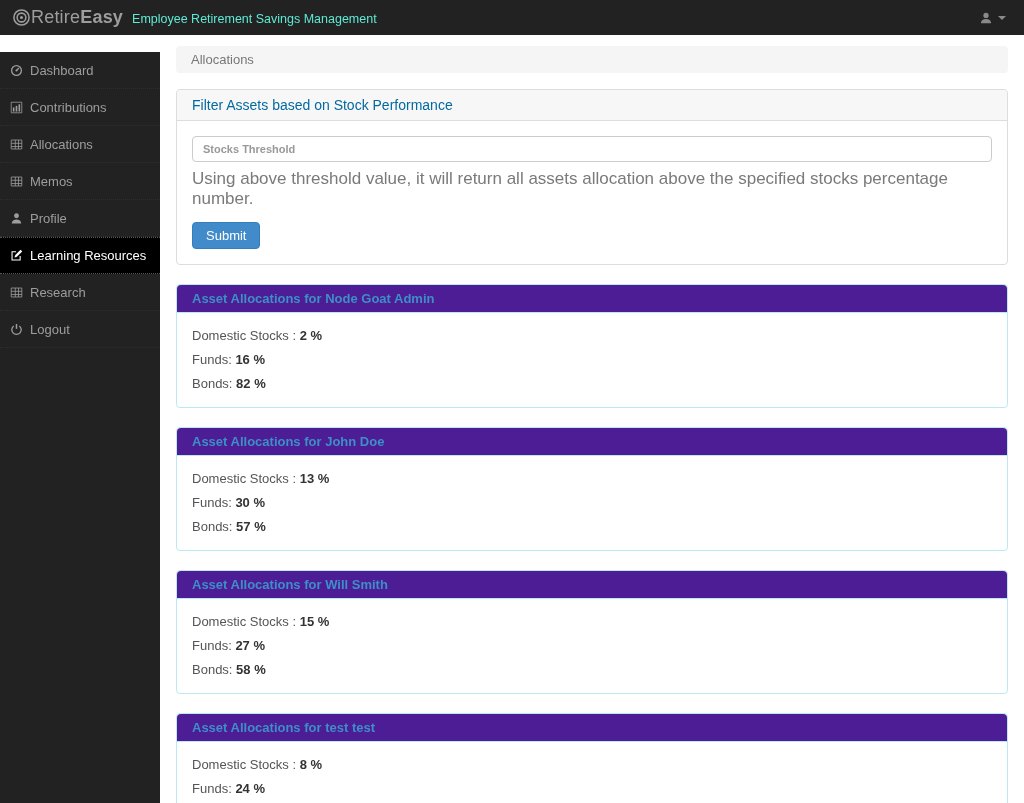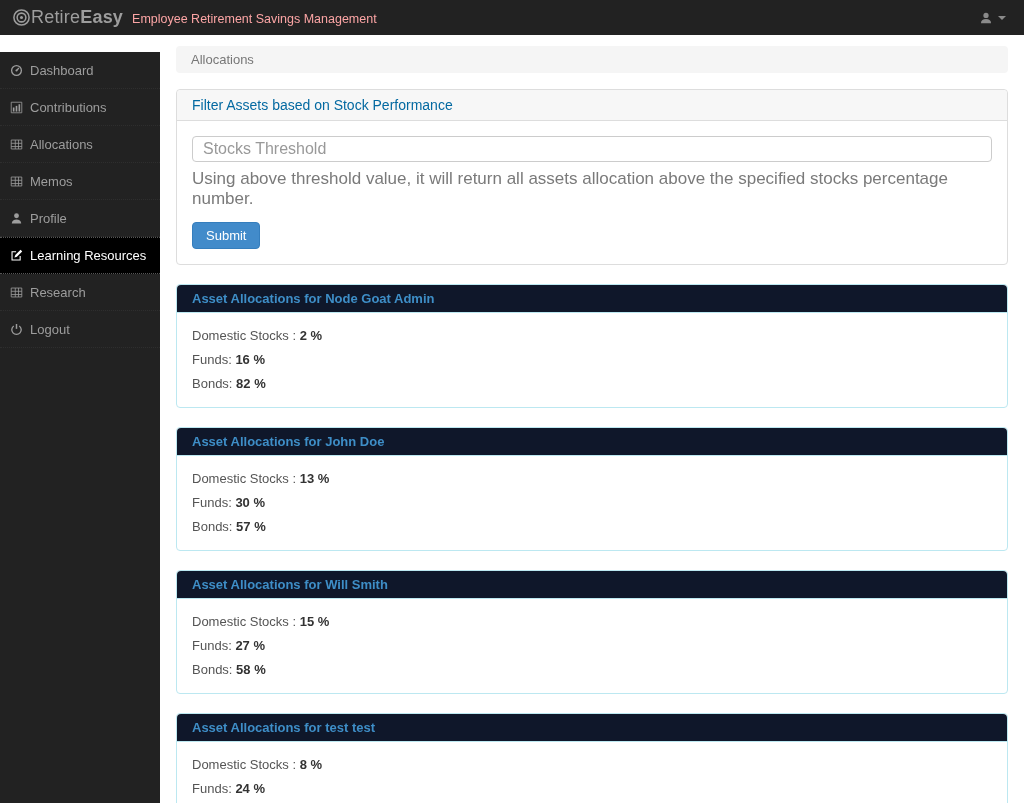--- a/index.html
+++ b/index.html
@@ -8,21 +8,21 @@
   
   .navbar {
     position:absolute; top:0; left:0; width:1024px; height:35px;
     background:#222222; display:flex; align-items:center;
     padding:0 12px; z-index:10;
   }
   .brand { display:flex; align-items:center; cursor:pointer; }
   .brand-logo { width:19px; height:19px; display:block; }
   .brand-text { font-size:18px; color:#9d9d9d; letter-spacing:.2px; }
   .brand-text b { font-weight:bold; }
-  .brand-sub { font-size:12.5px; color:#fca5a5; margin-left:9px; padding-top:3px; }
+  .brand-sub { font-size:12.5px; color:#5eead4; margin-left:9px; padding-top:3px; }
   .nav-right { margin-left:auto; display:flex; align-items:center; gap:5px; cursor:pointer; padding:4px 6px; }
   .nav-right svg { display:block; }
   .caret { width:0; height:0; border-left:4px solid transparent; border-right:4px solid transparent; border-top:4px solid #8a8a8a; }
 
   
   .sidebar {
     position:absolute; top:52px; left:0; bottom:0; width:160px;
     background:#222222;
   }
   .side-item {
@@ -47,35 +47,35 @@
   }
 
   .panel { border:1px solid #dddddd; border-radius:4px; margin-bottom:19px; background:#fff; }
   .panel-heading {
     padding:7px 15px; background:#f7f7f7; color:#0369a1; font-size:14px;
     border-bottom:1px solid #dddddd; border-radius:4px 4px 0 0;
   }
   .panel-body { padding:15px; }
 
   .form-control {
-    width:100%; height:26px; padding:4px 10px; font-size:16px;
+    width:100%; height:26px; padding:4px 10px; font-size:11px;
     border:1px solid #cccccc; border-radius:4px; color:#555;
-    font-family:"Liberation Sans", sans-serif; outline:none;
+    font-family:"Liberation Sans", sans-serif; outline:none;font-weight:bold;
   }
   .form-control::placeholder { color:#999999; opacity:1; }
   .help-text { font-size:17px; color:#7a7a7a; margin-top:7px; }
   .btn-submit {
     margin-top:13px; background:#428bca; border:1px solid #357ebd;
     color:#ffffff; font-size:13px; padding:5px 13px; border-radius:4px;
     cursor:pointer; font-family:"Liberation Sans", sans-serif;
   }
 
   .panel-info { border-color:#bce8f1; }
   .panel-info .panel-heading {
-    background:#0f172a; border-bottom:1px solid #bce8f1;
+    background:#4c1d95; border-bottom:1px solid #bce8f1;
     color:#3e8ec7; font-weight:bold; font-size:13px; padding:6px 15px;
   }
   .alloc-row { font-size:13px; color:#555555; margin-bottom:9px; }
   .alloc-row:last-child { margin-bottom:1px; }
   .alloc-row strong { color:#333333; }
 </style>
 </head>
 <body>
 
 <div class="navbar">

